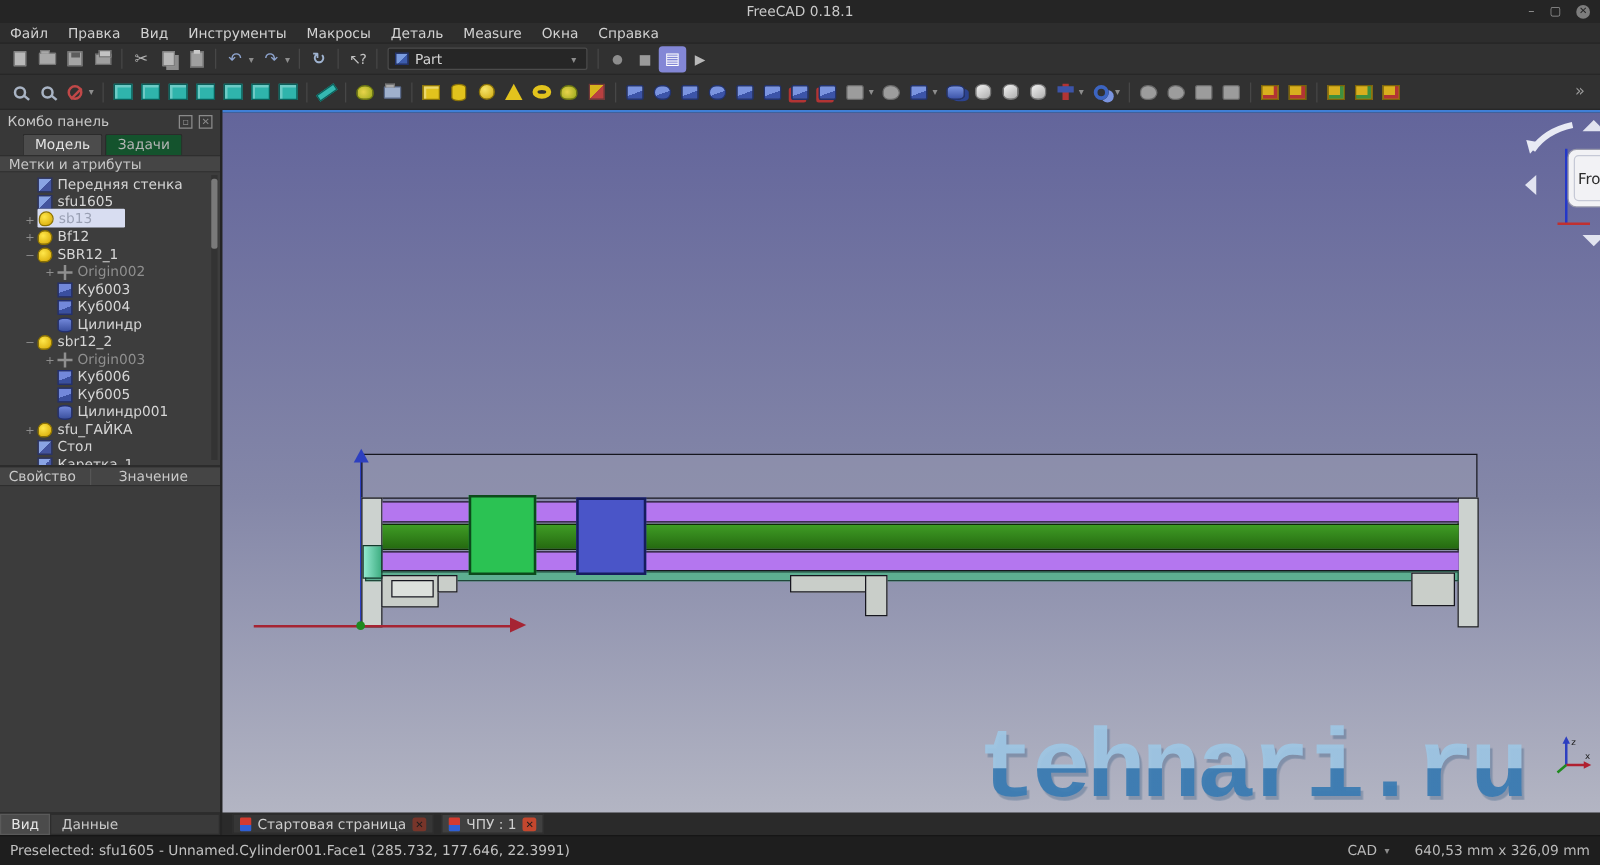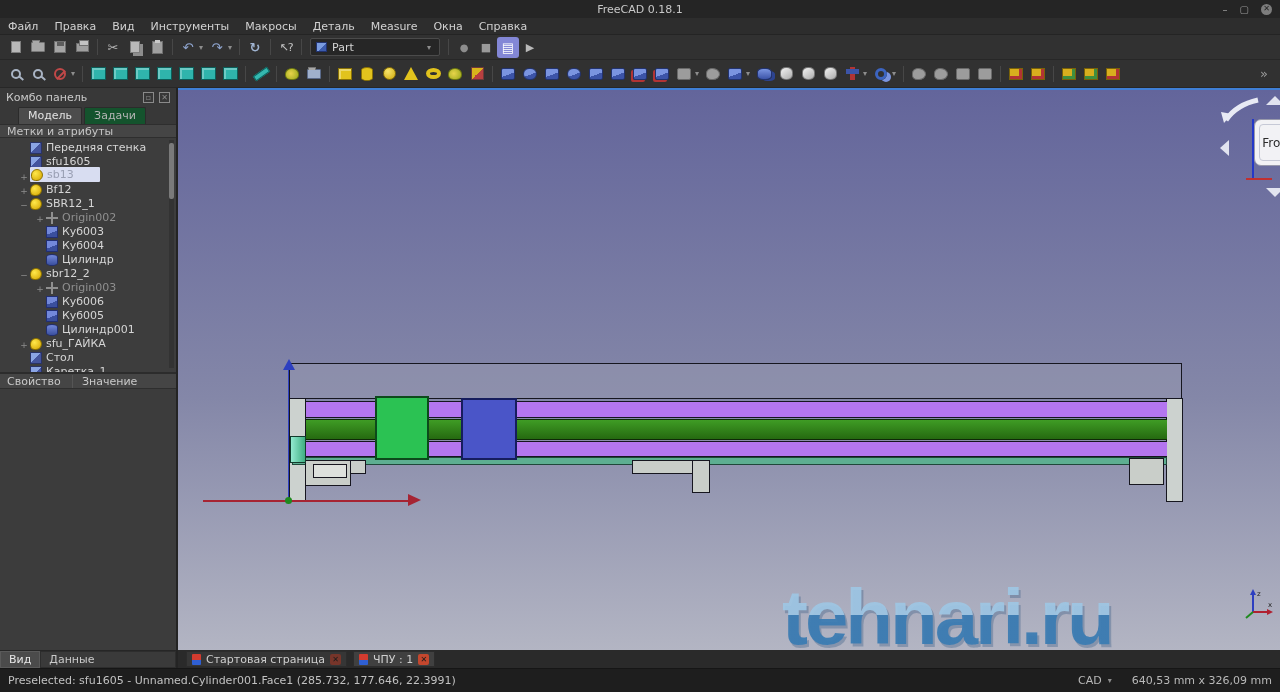--- a/index.html
+++ b/index.html
@@ -69,21 +69,21 @@
   .gcyl{width:13px;height:13px;background:linear-gradient(145deg,#f2f2f2,#adadad);border:1px solid #767676;border-radius:6px/5px}
   .tpipe{width:5px;height:13px;background:#b23434;position:relative}
   .tpipe::before{content:"";position:absolute;left:-4px;top:2px;width:13px;height:5px;background:#3c54a8}
   .brings{width:12px;height:12px;border:3px solid #3c64c0;border-radius:50%;box-shadow:5px 3px 0 -1px #7a94e0}
   .graytool{width:14px;height:12px;background:#9c9c9c;border:1px solid #6a6a6a;border-radius:2px}
   .graytool.rough{border-radius:45% 55% 50% 40%}
   .measi{width:14px;height:12px;background:#d8af1e;border:1px solid #7a6208;box-shadow:inset -3px -3px 0 0 #b23434}
   .measi.gr{box-shadow:inset -3px -3px 0 0 #3f8f3f}
 
   
-  .wbcombo{width:130px;height:18px;background:#262626;border:1px solid #4b4b4b;border-radius:2px;display:flex;align-items:center;gap:5px;padding:0 5px;margin:0 4px}
+  .wbcombo{width:160px;height:18px;background:#262626;border:1px solid #4b4b4b;border-radius:2px;display:flex;align-items:center;gap:5px;padding:0 5px;margin:0 4px}
   .wbcombo .wbtxt{font-size:11px;color:#d5d5d5;flex:1}
   .minicube{width:11px;height:10px;background:linear-gradient(135deg,#7a9ce0 55%,#3c5cae 55%);border:1px solid #22336f;flex:none}
 
   
   #main{display:flex;height:580px}
 
   
   #dock{width:178px;background:#383838;border-right:2px solid #242424;display:flex;flex-direction:column;position:relative}
   #dock-header{height:19px;display:flex;align-items:center;padding:0 6px;color:#c9c9c9;font-size:11px}
   #dock-header .spacer{flex:1}
@@ -106,21 +106,21 @@
   .ti.box{background:linear-gradient(160deg,#7288da 0 55%,#3a4f9e 55%);border:1px solid #222f72}
   .ti.cyl{background:linear-gradient(#7288da,#3a4f9e);border:1px solid #222f72;border-radius:6px/3px}
   .dimtxt{color:#8f8f8f}
   .selwrap{display:flex;align-items:center;background:#d8ddf1;padding:1px 26px 1px 1px;border-radius:1px}
   .selwrap .tlabel{color:#9aa0b4}
   #tree-scroll{position:absolute;right:2px;top:2px;width:5px;height:228px;background:#333}
   #tree-thumb{position:absolute;left:0;top:3px;width:5px;height:56px;background:#7a7a7a;border-radius:2px}
   #dock-splitter{height:2px;background:#2c2c2c}
   #props-header{height:15px;background:#454545;display:flex;font-size:11px;color:#c9c9c9;align-items:center;border-bottom:1px solid #2e2e2e}
   #props-header .ph1{width:72px;padding-left:7px}
-  #props-header .ph2{padding-left:9px;border-left:1px solid #555}
+  #props-header .ph2{padding-left:22px;border-left:1px solid #555}
   #props-body{flex:1;background:#3c3c3c}
   #dock-bottom{height:18px;display:flex;background:#303030;border-top:1px solid #262626}
   .btab{font-size:11px;display:flex;align-items:center;padding:0 8px;color:#c9c9c9}
   .btab.active{background:#4b4b4b;border:1px solid #5a5a5a;color:#e6e6e6}
   .btab.wide{flex:1;background:#3a3a3a;border:1px solid #2d2d2d}
 
   
   #vpcol{flex:1;display:flex;flex-direction:column}
   #viewport{position:relative;height:562px;overflow:hidden;background:linear-gradient(#63659b,#8487a8 55%,#b3b5c3);border-top:2px solid #3f7fd6}
   #mdibar{height:18px;background:#2a2a2a;display:flex;align-items:center;padding-left:8px;gap:6px}
@@ -165,21 +165,21 @@
   .triR{left:104px;top:46px;border-top:8px solid transparent;border-bottom:8px solid transparent;border-left:9px solid #e8eaf4}
   #navcube{position:absolute;left:36px;top:25px;width:47px;height:47px;background:#f2f2f5;border:1px solid #9899ab;border-radius:7px;display:flex;align-items:center;justify-content:center}
   #navcube::before{content:"";position:absolute;inset:4px;border:1px solid #c6c9d6;border-radius:4px}
   #navcube .lbl{font-size:12px;color:#2b2b2b;position:relative}
   .cube-edge-b{position:absolute;left:34px;top:25px;width:2px;height:60px;background:#2438c8}
   .cube-edge-r{position:absolute;left:28px;top:84px;width:26px;height:2px;background:#c03030}
   #navmini{position:absolute;left:72px;top:82px;width:15px;height:13px;background:linear-gradient(135deg,#e6e6ea 50%,#bfbfc8 50%);border:1px solid #8a8a98}
   #navdd{position:absolute;left:92px;top:82px;font-size:9px;color:#e8eaf4}
 
   
-  #watermark{position:absolute;left:604px;top:488px;font-family:Liberation Sans, sans-serif;font-weight:bold;font-size:78px;line-height:1;letter-spacing:-3px;color:rgba(80,135,185,.9);filter:drop-shadow(2px 3px 0 rgba(45,85,125,.35))}
+  #watermark{position:absolute;left:604px;top:488px;font-family:Liberation Mono, monospace;font-weight:bold;font-size:78px;line-height:1;letter-spacing:-3px;color:rgba(80,135,185,.9);filter:drop-shadow(2px 3px 0 rgba(45,85,125,.35))}
   @supports ((-webkit-background-clip:text) or (background-clip:text)){
     #watermark{background:linear-gradient(rgba(158,197,226,.95) 47%,rgba(60,124,178,.95) 47%);-webkit-background-clip:text;background-clip:text;color:transparent}
   }
 
   
   #axcross{position:absolute;left:1062px;top:498px;width:34px;height:32px}
 
   
   #statusbar{height:24px;background:#1e1e1e;display:flex;align-items:center;padding:0 8px;border-top:1px solid #161616}
   #statusbar .msg{font-size:11px;color:#c2c2c2;flex:1}

